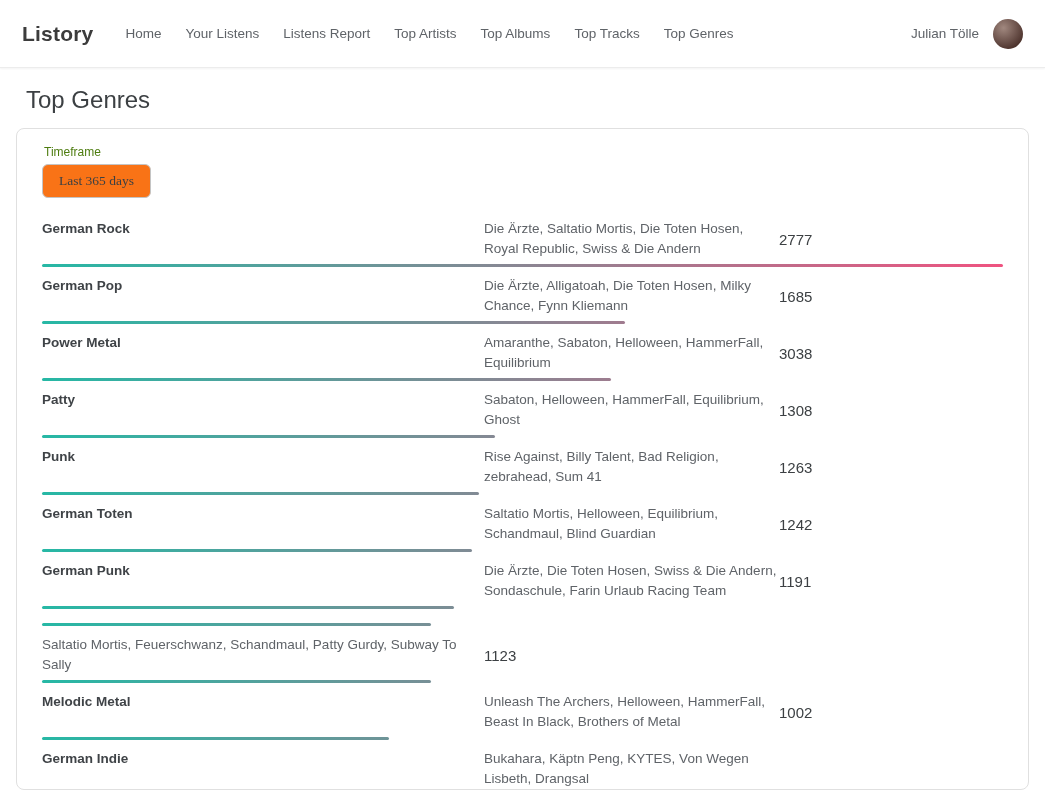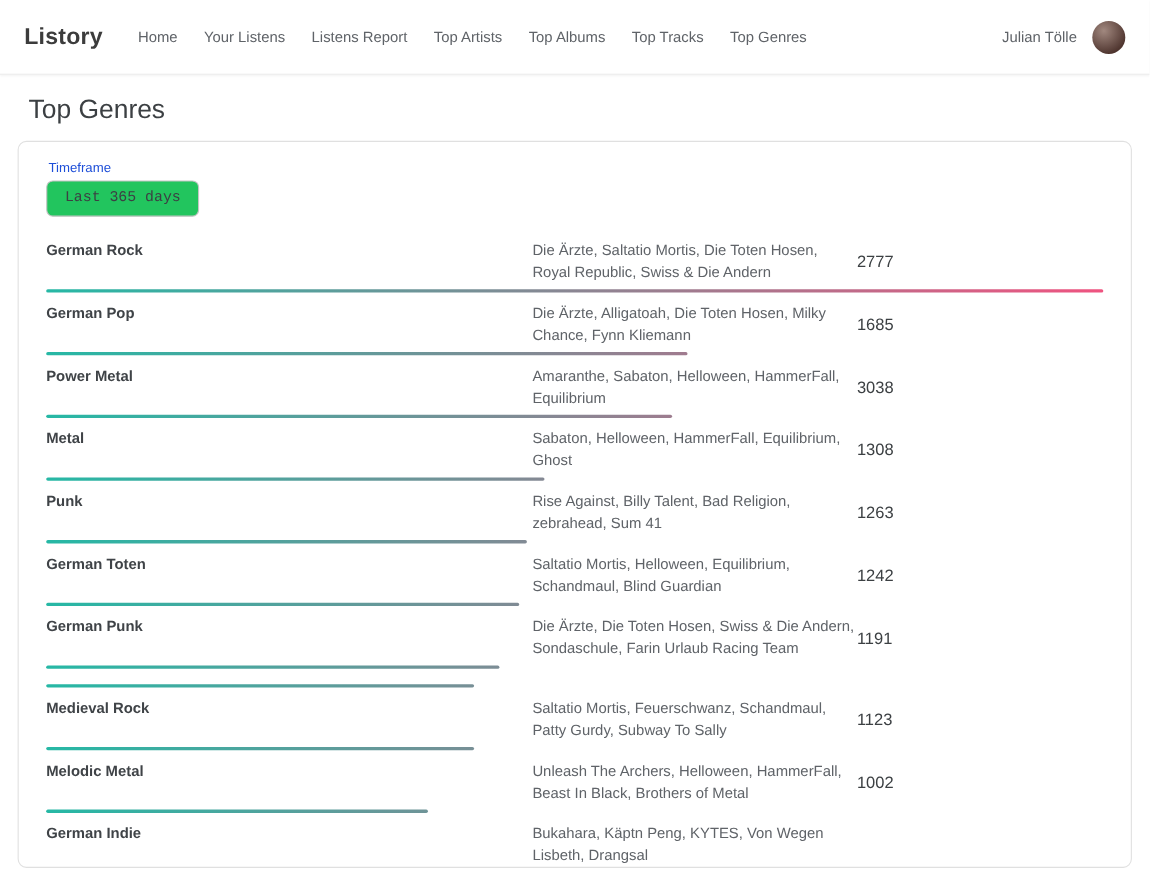--- a/index.html
+++ b/index.html
@@ -70,29 +70,29 @@
     border: 1px solid #e0e0e0;
     border-radius: 8px;
     background: #fff;
     padding: 16px 25px 0;
     min-height: 660px;
   }
 
   .timeframe label {
     display: block;
     font-size: 12px;
-    color: #1d4ed8;
+    color: #4d7c0f;
     margin-bottom: 5px;
     margin-left: 2px;
   }
   .timeframe button {
-    font-family: Liberation Mono, monospace;
-    font-size: 13.5px;
-    color: #3c4043;
-    background: #22c55e;
+    font-family: Liberation Serif, serif;
+    font-size: 13.5px;
+    color: #3c4043;
+    background: #f97316;
     border: 1px solid #c4c4c4;
     border-radius: 6px;
     padding: 8px 16px;
     cursor: pointer;
   }
 
   .table { margin-top: 12px; }
   .row { padding-top: 9px; }
   .row-grid {
     display: grid;
@@ -181,21 +181,21 @@
       <div class="artists">Amaranthe, Sabaton, Helloween, HammerFall, Equilibrium</div>
       <div class="count">3038</div>
     </div>
     <div class="bar-track">
       <div class="bar-fill" style="width: 59.2006%; background-image: linear-gradient(90deg, rgb(38, 184, 165), rgb(239, 83, 128)); background-size: 168.917% 100%;"></div>
     </div>
   </div>
 
   <div class="row">
     <div class="row-grid">
-      <div class="name">Metal</div>
+      <div class="name">Patty</div>
       <div class="artists">Sabaton, Helloween, HammerFall, Equilibrium, Ghost</div>
       <div class="count">1308</div>
     </div>
     <div class="bar-track">
       <div class="bar-fill" style="width: 47.1012%; background-image: linear-gradient(90deg, rgb(38, 184, 165), rgb(239, 83, 128)); background-size: 212.309% 100%;"></div>
     </div>
   </div>
 
   <div class="row">
     <div class="row-grid">
@@ -231,21 +231,20 @@
   </div>
 
   <div class="row">
     <div class="bar-track">
       <div class="bar-fill" style="width: 40.5113%; background-image: linear-gradient(90deg, rgb(38, 184, 165), rgb(239, 83, 128)); background-size: 246.844% 100%;"></div>
     </div>
   </div>
 
   <div class="row">
     <div class="row-grid">
-      <div class="name">Medieval Rock</div>
       <div class="artists">Saltatio Mortis, Feuerschwanz, Schandmaul, Patty Gurdy, Subway To Sally</div>
       <div class="count">1123</div>
     </div>
     <div class="bar-track">
       <div class="bar-fill" style="width: 40.4393%; background-image: linear-gradient(90deg, rgb(38, 184, 165), rgb(239, 83, 128)); background-size: 247.284% 100%;"></div>
     </div>
   </div>
 
   <div class="row">
     <div class="row-grid">

